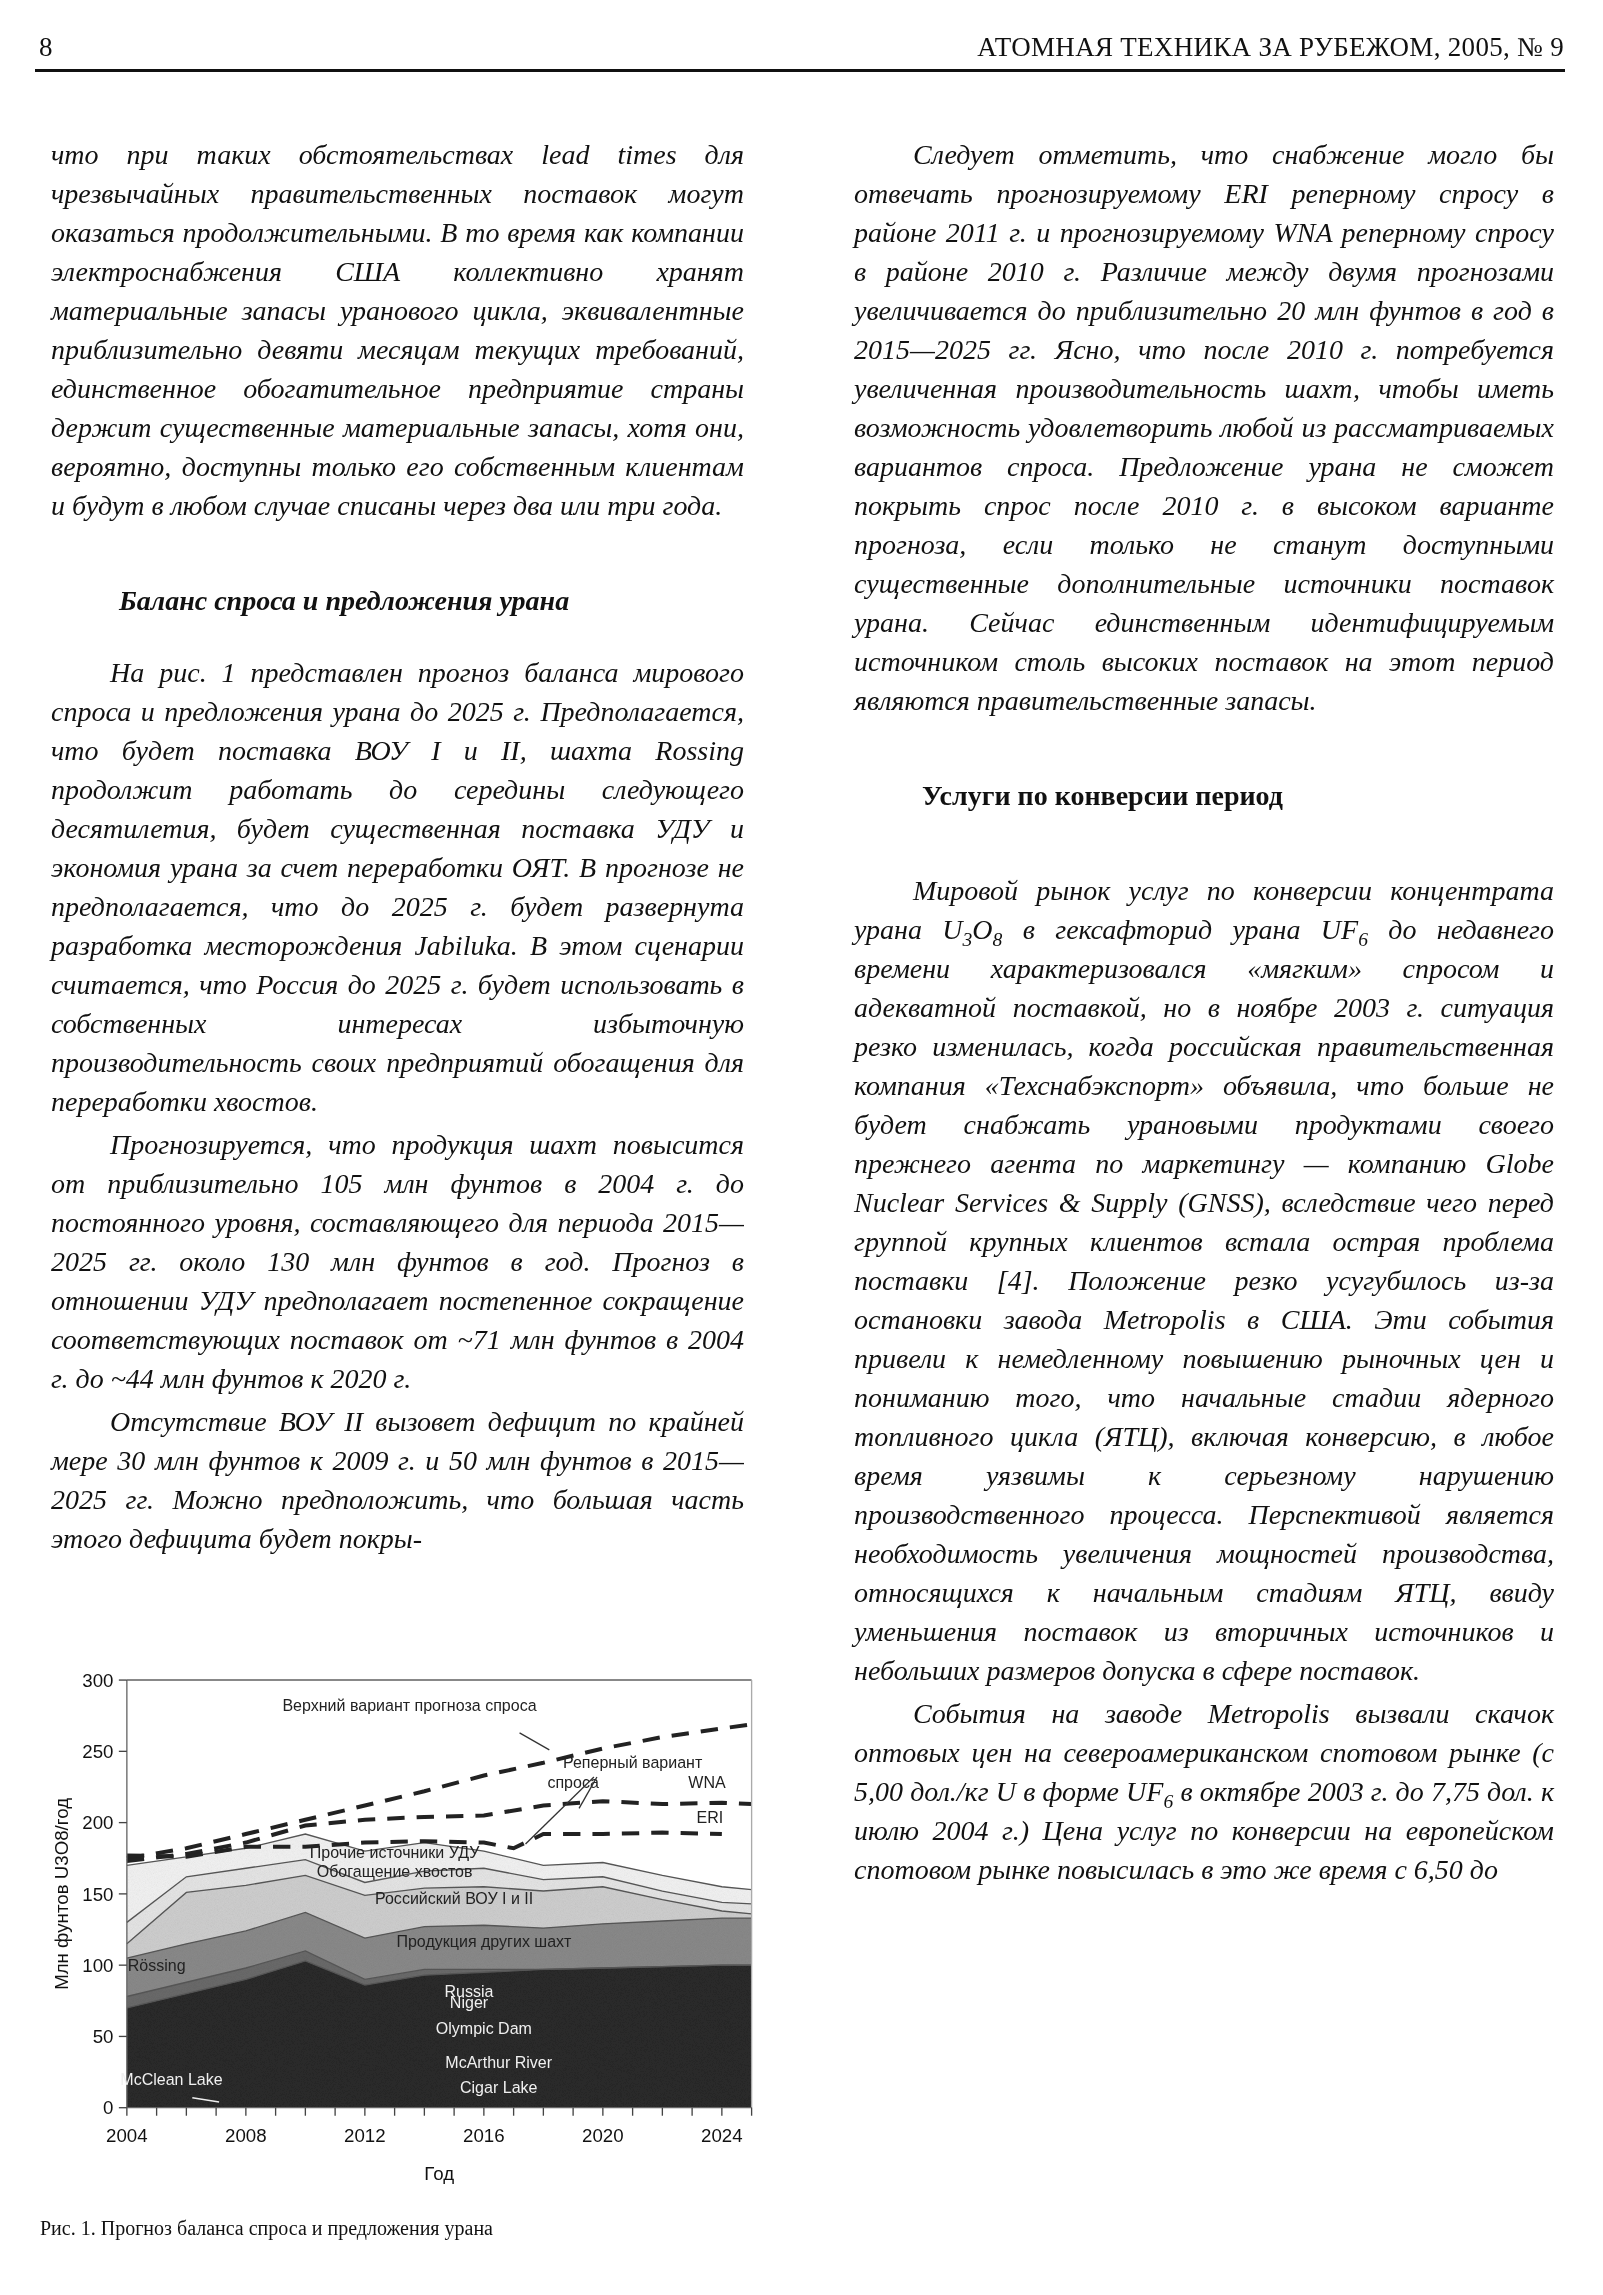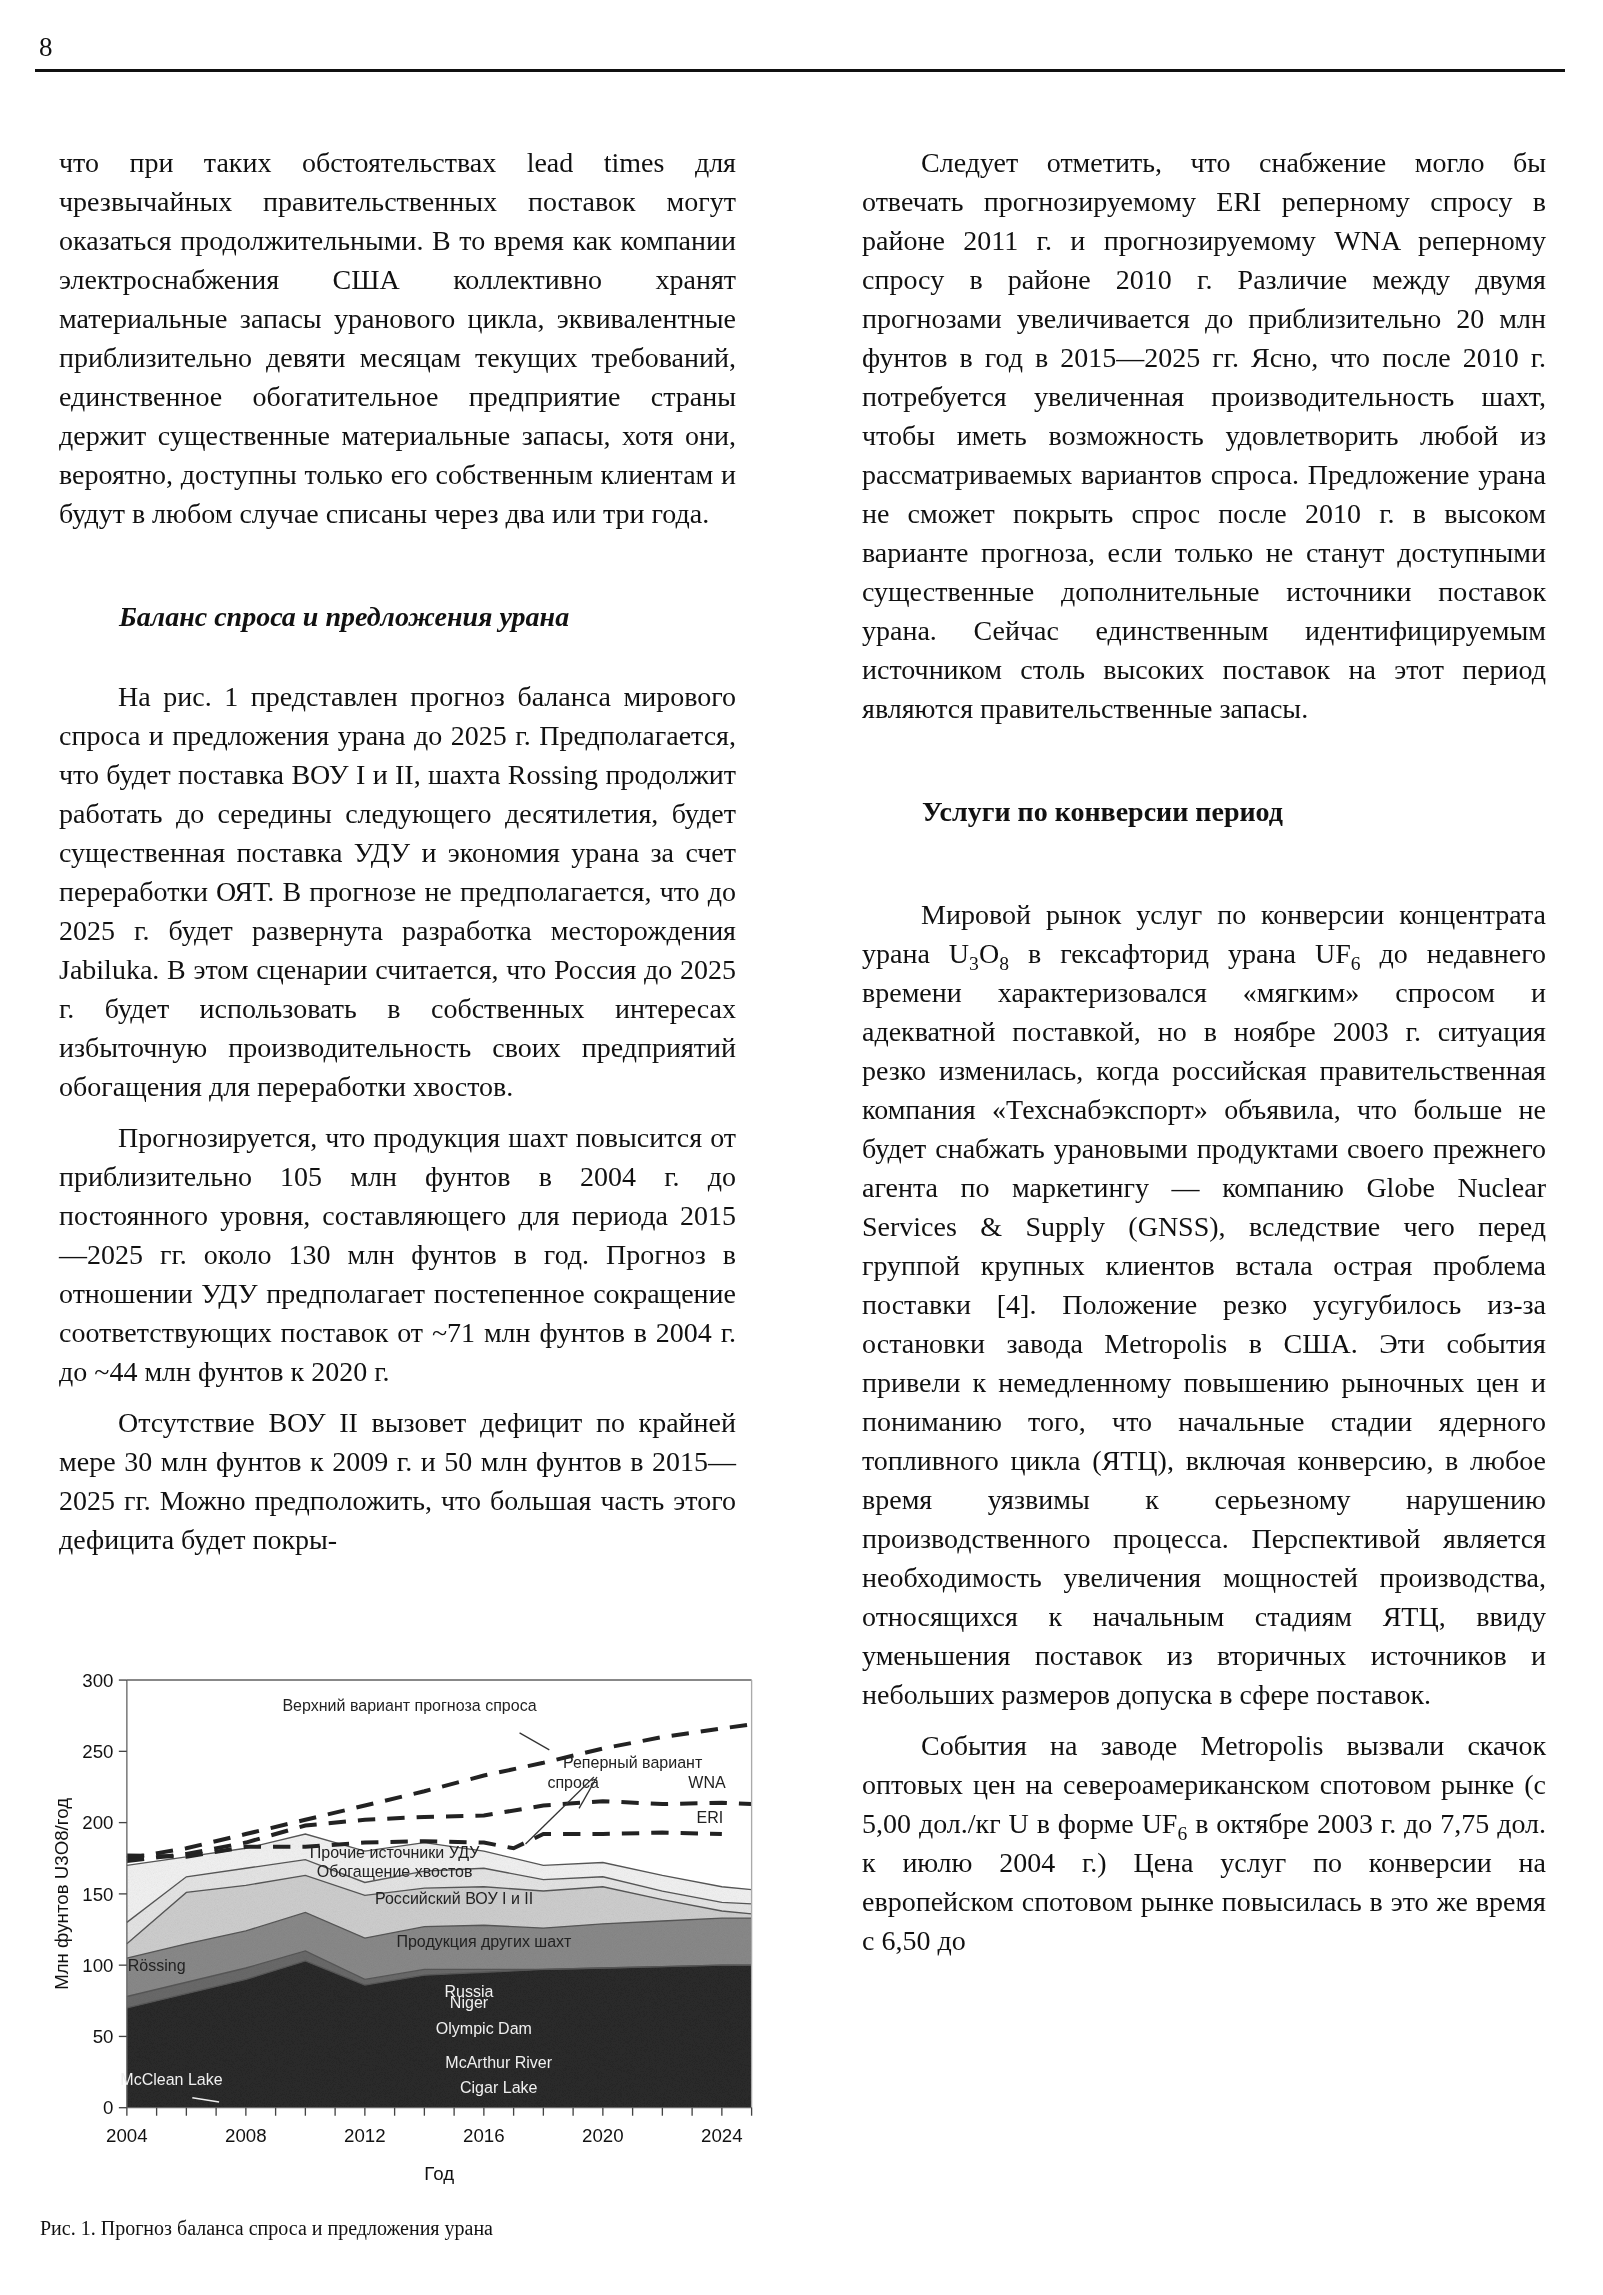--- a/index.html
+++ b/index.html
@@ -7,36 +7,37 @@
   .serif { font-family: "Liberation Serif", "DejaVu Serif", serif; }
 
   #header { position: absolute; left: 39px; top: 27px; width: 1525px; height: 45px; }
   #page-num { position: absolute; left: 0; top: 5.3px; font-size: 27px; }
   #journal-title { position: absolute; right: 0; top: 5.3px; font-size: 27px; letter-spacing: 0.3px; }
   #header-rule { position: absolute; left: 35px; top: 69px; width: 1530px; height: 3.3px; background: #111; }
 
   .col { position: absolute; font-size: 28px; line-height: 39px; text-align: justify; }
   #col-left { left: 47px; top: 131px; width: 701px; }
   #col-right { left: 850px; top: 131px; width: 708px; }
-  .col p { margin: 12px; }
+  .col p { margin: 4px; font-style: italic; }
   .col p.indent { text-indent: 59px; }
   .col h3 { margin: 13px; font-size: 28px; line-height: 39px; font-weight: bold; }
   .col h3.italic { font-style: italic; text-indent: 59px; }
   .col h3.plain { text-indent: 59px; }
   sub { font-size: 70%; line-height: 0; }
 
   #figure { position: absolute; left: 40px; top: 1670px; width: 735px; height: 548px; }
   #chart-svg { position: absolute; left: 0; top: 0; }
   #caption { position: absolute; left: 40px; top: 2217px; font-size: 20px; font-weight: normal; }
 </style>
 </head>
 <body>
 
 <div id="header">
   <span id="page-num" class="serif">8</span>
+  <span id="journal-title" class="serif">АТОМНАЯ ТЕХНИКА ЗА РУБЕЖОМ, 2005, № 9</span>
 </div>
 <div id="header-rule"></div>
 
 <div id="col-left" class="col serif">
   <p>что при таких обстоятельствах lead times для чрезвычайных правительственных поставок могут оказаться продолжительными. В то время как компании электроснабжения США коллективно хранят материальные запасы уранового цикла, эквивалентные приблизительно девяти месяцам текущих требований, единственное обогатительное предприятие страны держит существенные материальные запасы, хотя они, вероятно, доступны только его собственным клиентам и будут в любом случае списаны через два или три года.</p>
   <div style="height:39px"></div>
   <h3 class="italic">Баланс спроса и предложения урана</h3>
   <div style="height:16px"></div>
   <p class="indent">На рис. 1 представлен прогноз баланса мирового спроса и предложения урана до 2025 г. Предполагается, что будет поставка ВОУ I и II, шахта Rossing продолжит работать до середины следующего десятилетия, будет существенная поставка УДУ и экономия урана за счет переработки ОЯТ. В прогнозе не предполагается, что до 2025 г. будет развернута разработка месторождения Jabiluka. В этом сценарии считается, что Россия до 2025 г. будет использовать в собственных интересах избыточную производительность своих предприятий обогащения для переработки хвостов.</p>
   <p class="indent">Прогнозируется, что продукция шахт повысится от приблизительно 105 млн фунтов в 2004 г. до постоянного уровня, составляющего для периода 2015—2025 гг. около 130 млн фунтов в год. Прогноз в отношении УДУ предполагает постепенное сокращение соответствующих поставок от ~71 млн фунтов в 2004 г. до ~44 млн фунтов к 2020 г.</p>

